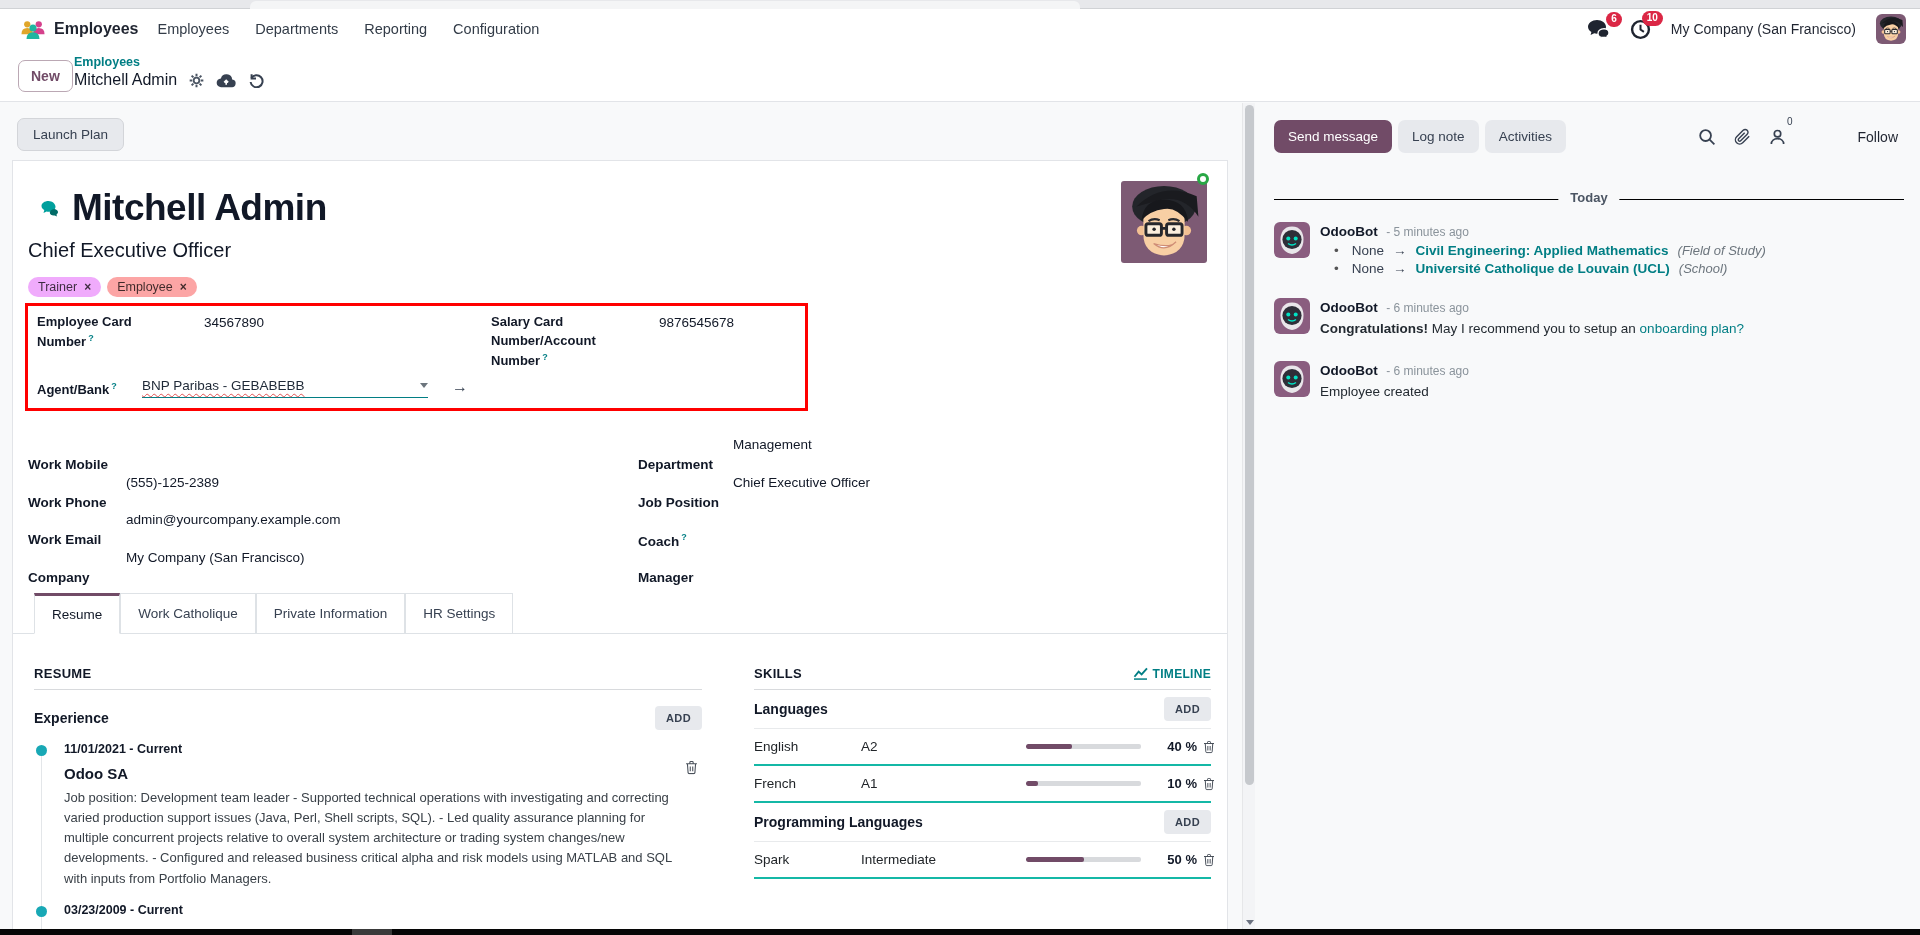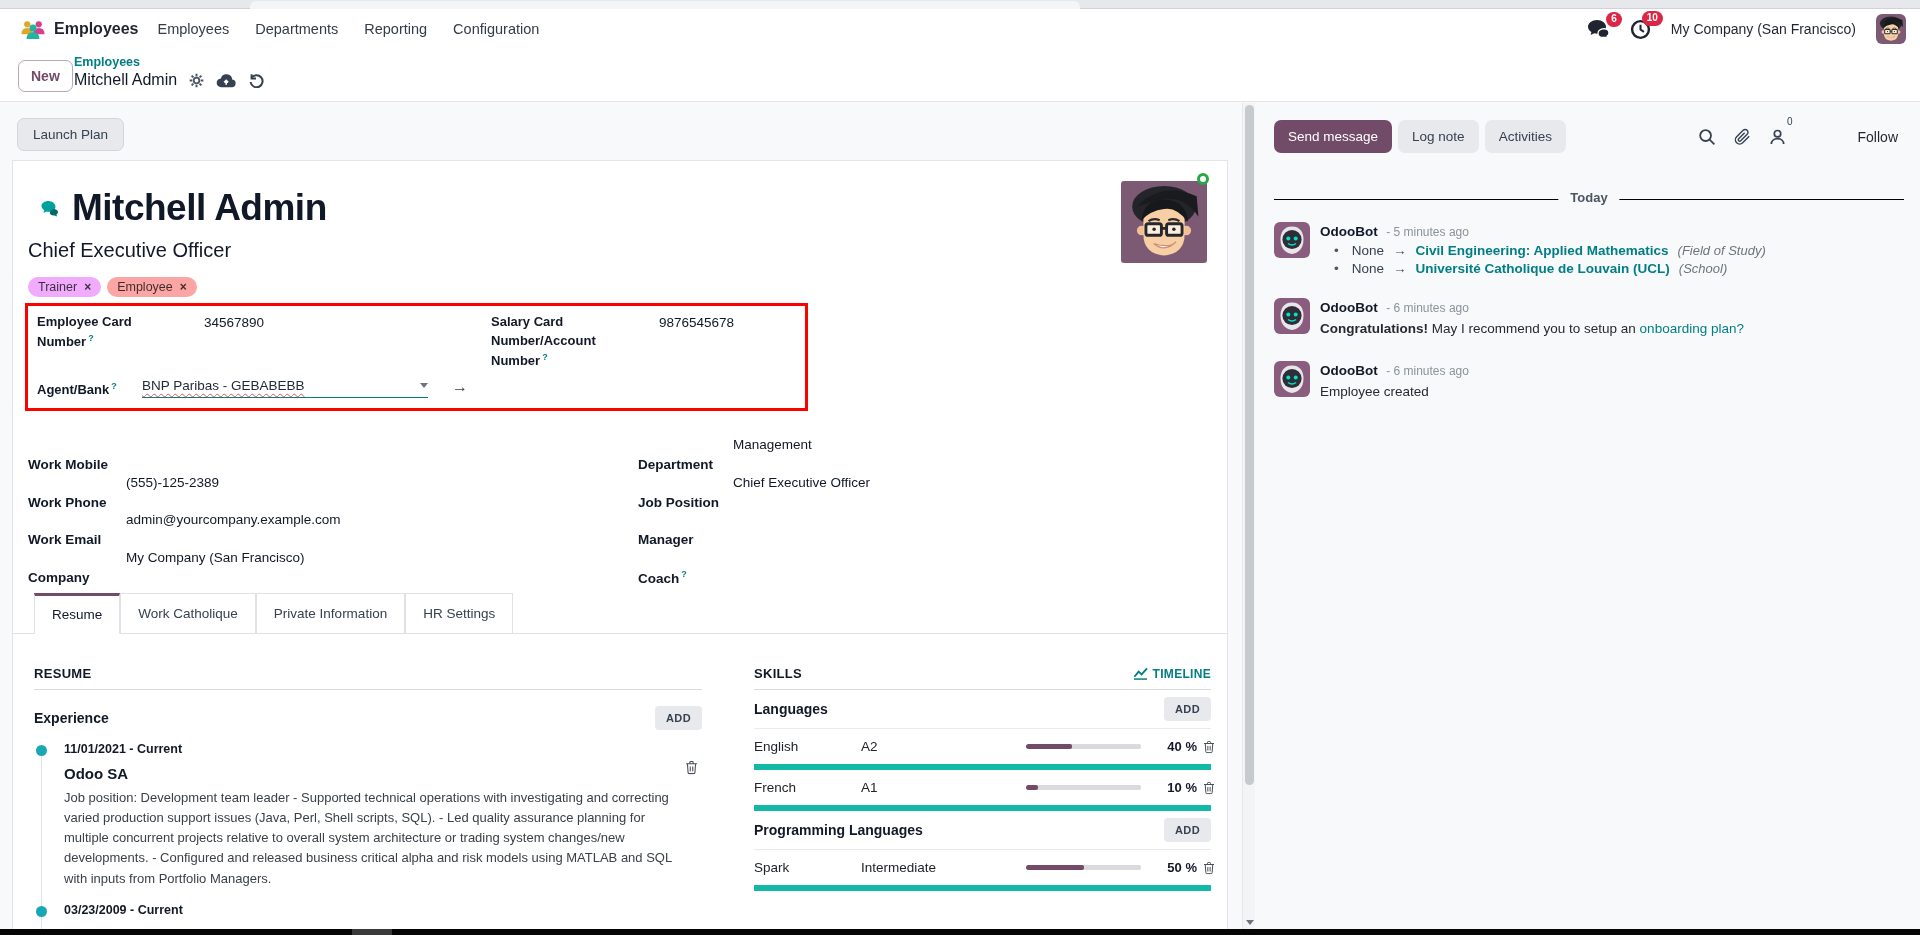--- a/index.html
+++ b/index.html
@@ -100,21 +100,21 @@
   .tl-date{font-size:12.5px;font-weight:700;color:#111827;}
   .tl-trash{position:absolute;right:4px;top:18px;cursor:pointer;line-height:0;}
   .tl-company{font-size:15px;font-weight:700;color:#111827;margin-top:9px;}
   .tl-desc{font-size:13px;line-height:1.55;color:#3a4148;margin-top:6px;width:608px;}
 
   .skills-col{position:absolute;left:741px;top:505px;width:457px;}
   .skills-head{justify-content:space-between;}
   .timeline-link{display:flex;align-items:center;gap:5px;color:#017e84;font-size:12px;font-weight:700;letter-spacing:.3px;cursor:pointer;}
   .skill-group-row{display:flex;align-items:center;justify-content:space-between;padding:7px 0;border-bottom:1px solid #e8eaec;}
   .skill-group-name{font-size:14px;font-weight:700;color:#111827;}
-  .skill-row{display:grid;grid-template-columns:107px 165px 122px 55px auto;align-items:center;padding:10px 0;border-bottom:6px solid #14b8a6;cursor:pointer;}
+  .skill-row{display:grid;grid-template-columns:107px 165px 122px 55px auto;align-items:center;padding:10px 0;border-bottom:2px solid #14b8a6;cursor:pointer;}
   .skill-name,.skill-level{font-size:13.5px;color:#212529;}
   .bar-track{width:115px;height:5px;background:#d8dadd;border-radius:2px;overflow:hidden;}
   .bar-fill{height:100%;background:#714b67;border-radius:2px;}
   .skill-pct{font-size:13px;font-weight:700;color:#111827;text-align:right;padding-right:6px;}
   .skill-trash{justify-self:end;line-height:0;cursor:pointer;}
 
   
   .scrollbar{position:absolute;left:1242px;top:103px;width:13px;bottom:6px;background:#f3f4f6;border-left:1px solid #e6e7e9;}
   .scroll-thumb{position:absolute;left:2px;top:2px;width:9px;height:680px;background:#c6c9cd;border-radius:5px;cursor:grab;}
   .scroll-arrow{position:absolute;left:3px;bottom:4px;width:0;height:0;border-left:4px solid transparent;border-right:4px solid transparent;border-top:5px solid #6b7280;}
@@ -425,25 +425,25 @@
       <div class="fields-col fields-right">
         <div class="field-row">
           <span class="f-label">Department</span>
           <span class="f-value">Management</span>
         </div>
         <div class="field-row">
           <span class="f-label">Job Position</span>
           <span class="f-value">Chief Executive Officer</span>
         </div>
         <div class="field-row">
+          <span class="f-label"><span>Coach</span><span class="help">?</span></span>
+          <span class="f-value"></span>
+        </div>
+        <div class="field-row">
           <span class="f-label">Manager</span>
-          <span class="f-value"></span>
-        </div>
-        <div class="field-row">
-          <span class="f-label"><span>Coach</span><span class="help">?</span></span>
           <span class="f-value"></span>
         </div>
       </div>
 
       <div class="tab-row">
         <div class="tab active">Resume</div>
         <div class="tab">Work Catholique</div>
         <div class="tab">Private Information</div>
         <div class="tab">HR Settings</div>
       </div>

